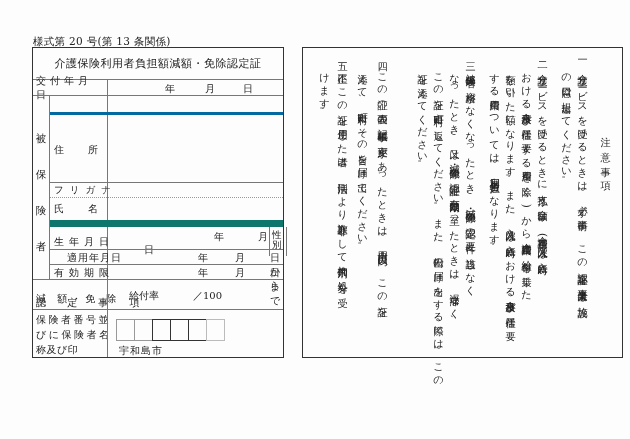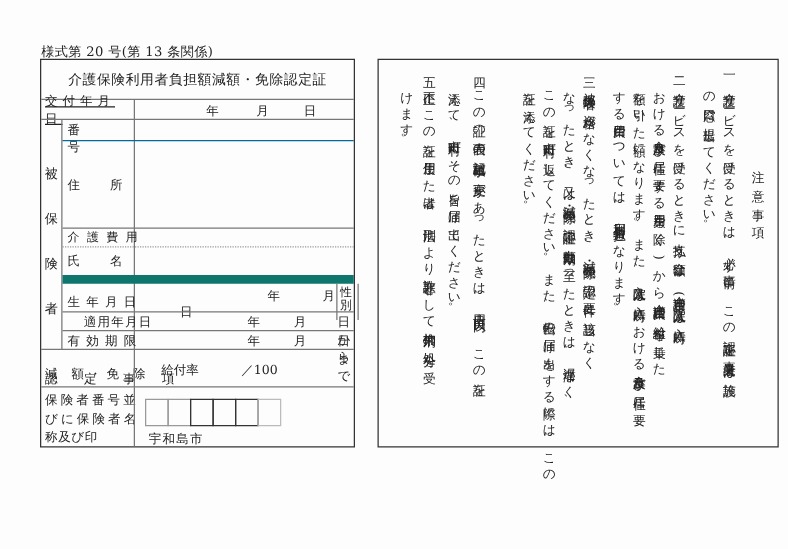--- a/index.html
+++ b/index.html
@@ -6,21 +6,21 @@
   body { width:630px; height:439px; position:relative; overflow:hidden;
          font-family: "DejaVu Serif", "Liberation Serif", serif; color:#222; }
   .form-caption { position:absolute; left:33px; top:35px; font-size:10.5px; letter-spacing:0.3px; }
   .cert { position:absolute; left:32px; top:47px; width:252px; height:311px;
           border:1.5px solid #333; box-sizing:border-box; }
   .row { position:absolute; left:0; right:0; border-top:1px solid #777; }
   .cell { position:absolute; top:0; bottom:0; font-size:10px; box-sizing:border-box; }
   .vline { position:absolute; top:0; bottom:0; width:0; border-left:1px solid #777; }
   .title { position:absolute; left:0; right:0; top:0; height:31px; display:flex; align-items:center;
            justify-content:center; font-size:11px; letter-spacing:0.5px; }
-  .spread { display:flex; justify-content:space-between; align-items:center;text-decoration:underline; }
+  .spread { display:flex; justify-content:space-between; align-items:center; }
   .notes { position:absolute; left:302px; top:47px; width:321px; height:311px;
            border:1.5px solid #333; box-sizing:border-box; }
   .ncol { position:absolute; top:0; writing-mode: vertical-rl; font-size:10.2px; line-height:12px;
           letter-spacing:1.2px; white-space:nowrap; }
   .digit-boxes { position:absolute; display:flex; }
   .dbox { width:19px; height:22px; border:1px solid #999; box-sizing:border-box; margin-left:-1px; }
   .dbox.strong { border-color:#333; }
 </style>
 </head>
 <body>
@@ -40,32 +40,28 @@
 
   <div class="row" style="top:47px;height:184px;border-top:1px solid #777;">
     <div style="position:absolute;left:0;width:17px;top:0;bottom:0;border-right:1px solid #777;display:flex;flex-direction:column;justify-content:center;align-items:center;gap:22px;font-size:10.5px;padding-top:10px;box-sizing:border-box;">
       <span>被</span>
       <span>保</span>
       <span>険</span>
       <span>者</span>
     </div>
     <div class="vline" style="left:74px;"></div>
 
-    <div style="position:absolute;left:17px;right:0;top:0;height:16px;">
-      <div class="cell" style="left:4px;width:50px;letter-spacing:24px;top:1px;">番号</div>
-      <div style="position:absolute;left:57px;right:0;top:0;bottom:0;"></div>
-    </div>
 
-    <div style="position:absolute;left:17px;right:0;top:16px;height:70px;border-top:1px solid #0369a1;">
+    <div style="position:absolute;left:17px;right:0;top:16px;height:70px;border-top:3px solid #0369a1;">
       <div class="cell" style="left:4px;top:28px;letter-spacing:24px;">住所</div>
       <div style="position:absolute;left:57px;right:0;top:0;bottom:0;"></div>
     </div>
 
     <div style="position:absolute;left:17px;right:0;top:86px;height:38px;border-top:1px solid #777;">
-      <div class="cell" style="left:4px;top:1px;letter-spacing:6px;font-size:9.5px;">介護費用</div>
+      <div class="cell" style="left:4px;top:1px;letter-spacing:6px;font-size:9.5px;">フリガナ</div>
       <div style="position:absolute;left:0;right:0;top:14px;border-top:1px dotted #999;"></div>
       <div class="cell" style="left:4px;top:19px;letter-spacing:24px;">氏名</div>
       <div style="position:absolute;left:57px;right:0;top:0;height:14px;"></div>
       <div style="position:absolute;left:57px;right:0;top:15px;bottom:0;"></div>
     </div>
 
     <div style="position:absolute;left:17px;right:0;top:124px;height:29px;border-top:7px solid #0f766e;">
       <div class="cell" style="left:4px;top:8px;letter-spacing:5px;">生年月日</div>
       <div class="cell" style="left:164px;top:3px;">年</div>
       <div class="cell" style="left:208px;top:3px;">月</div>

